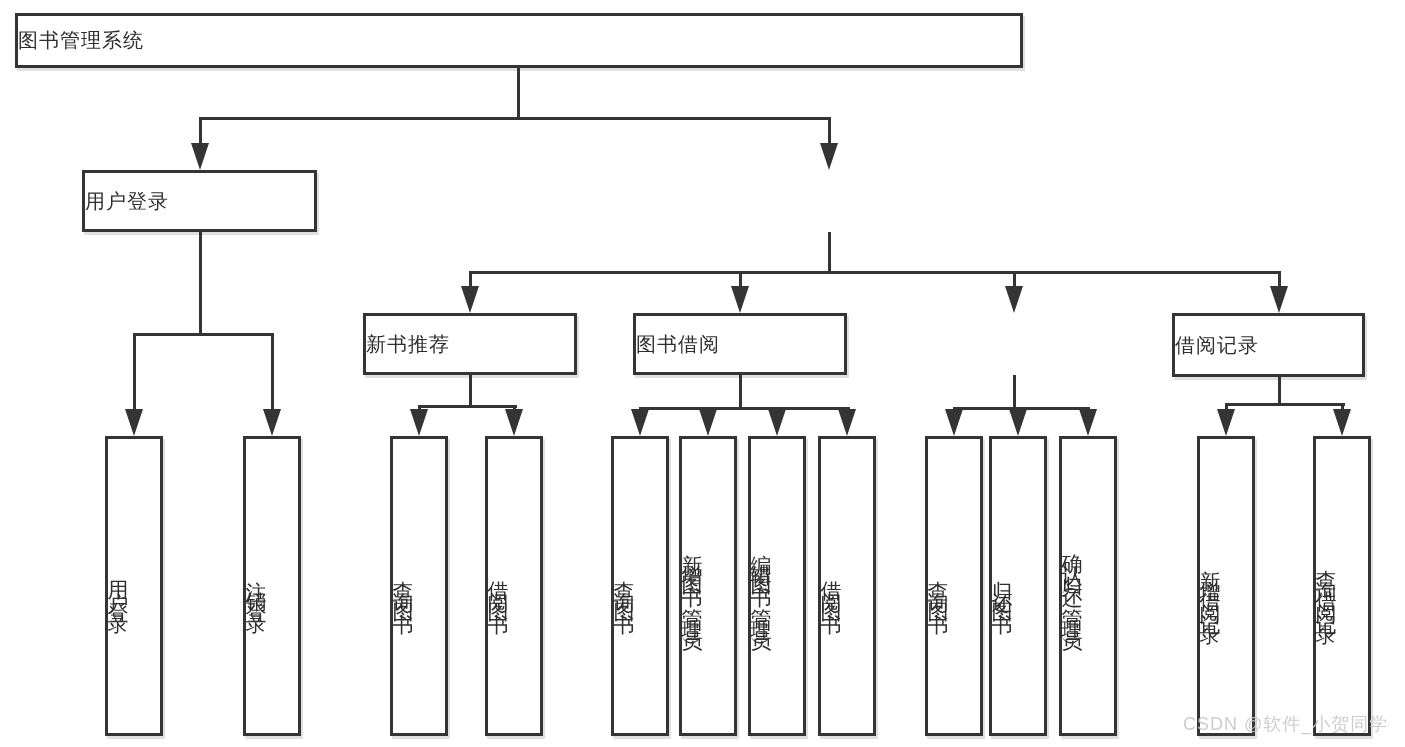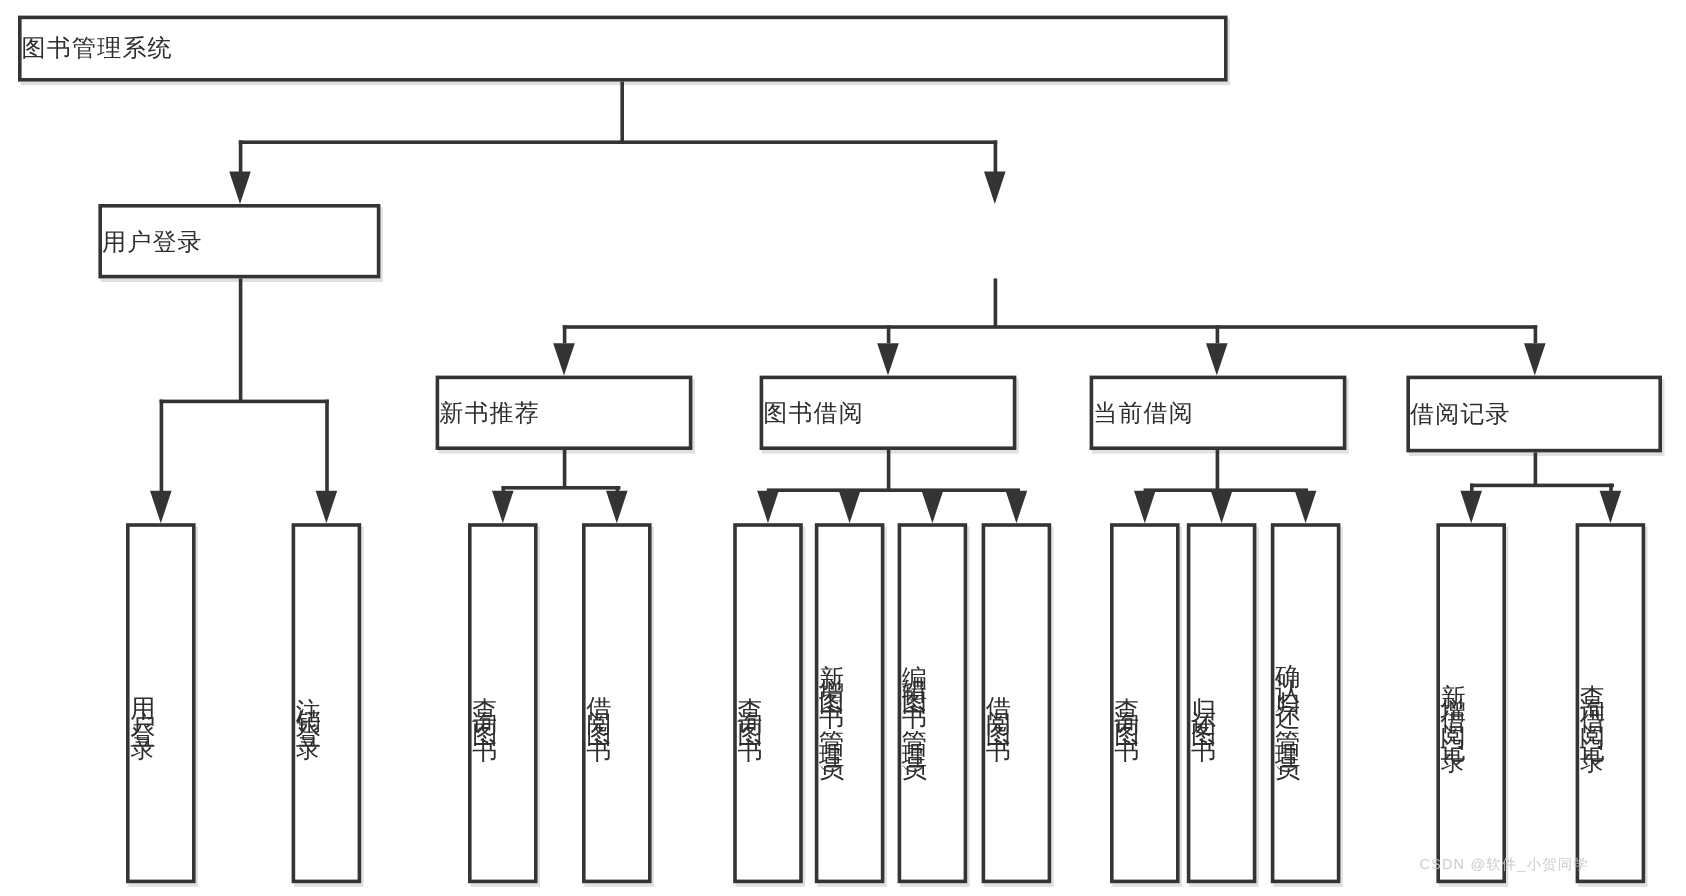--- a/index.html
+++ b/index.html
@@ -20,21 +20,21 @@
     font-size:21px;letter-spacing:11px;line-height:1;
   }
   .ln{position:absolute;background:#343434;}
   .arr{
     position:absolute;width:0;height:0;
     border-left:9px solid transparent;border-right:9px solid transparent;
     border-top:27px solid #343434;
   }
   .watermark{
     position:absolute;left:1183px;top:712px;z-index:10;
-    font-size:12px;letter-spacing:1px;color:rgba(198,198,198,0.88);
+    font-size:18px;letter-spacing:1px;color:rgba(198,198,198,0.88);
     white-space:nowrap;
   }
 </style>
 </head>
 <body>
 
 <div id="canvas">
 
   <div class="box hbox" style="left:15px;top:13px;width:1008px;height:55px;">
     <span>图书管理系统</span>
@@ -43,24 +43,21 @@
   <div class="box hbox" style="left:82px;top:170px;width:235px;height:62px;">
     <span>用户登录</span>
   </div>
 
   <div class="box hbox" style="left:633px;top:313px;width:214px;height:62px;">
     <span>图书借阅</span>
   </div>
   <div class="box hbox" style="left:363px;top:313px;width:214px;height:62px;">
     <span>新书推荐</span>
   </div>
-  <div class="box hbox" style="left:908px;top:313px;width:214px;height:62px;">
-    <span>当前借阅</span>
-  </div>
-  <div class="box hbox" style="left:1172px;top:313px;width:213px;height:64px;">
+  <div class="box hbox" style="left:1172px;top:313px;width:193px;height:64px;">
     <span>借阅记录</span>
   </div>
 
   <div class="box vbox" style="left:105px;">
     <span class="vtext">用户登录</span>
   </div>
   <div class="box vbox" style="left:243px;">
     <span class="vtext">注销登录</span>
   </div>
 

